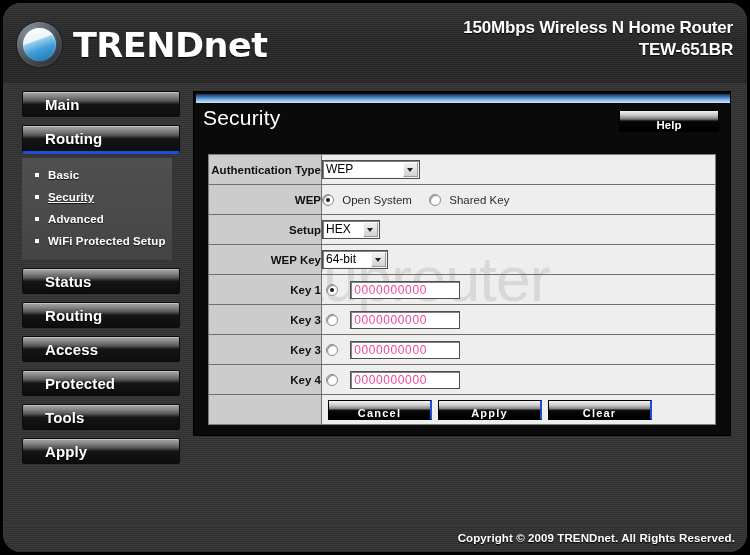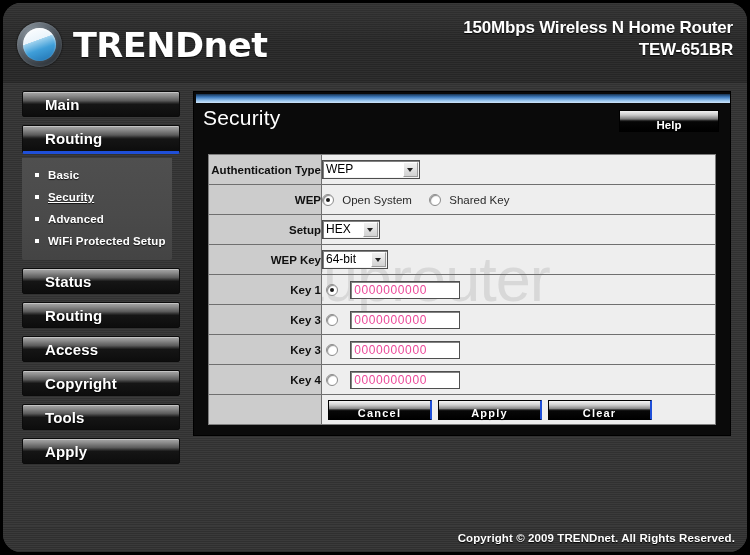--- a/index.html
+++ b/index.html
@@ -414,21 +414,21 @@
           <span>Advanced</span>
         </div>
         <div class="subnav-item">
           <span>WiFi Protected Setup</span>
         </div>
       </div>
 
       <div class="nav-btn">Status</div>
       <div class="nav-btn">Routing</div>
       <div class="nav-btn">Access</div>
-      <div class="nav-btn">Copyright</div>
+      <div class="nav-btn">Protected</div>
       <div class="nav-btn">Tools</div>
       <div class="nav-btn">Apply</div>
     </div>
 
     <div class="panel">
       <div class="panel-topbar"></div>
       <div class="panel-title">Security</div>
       <div class="help-btn">Help</div>
 
       <div class="form-wrap">

